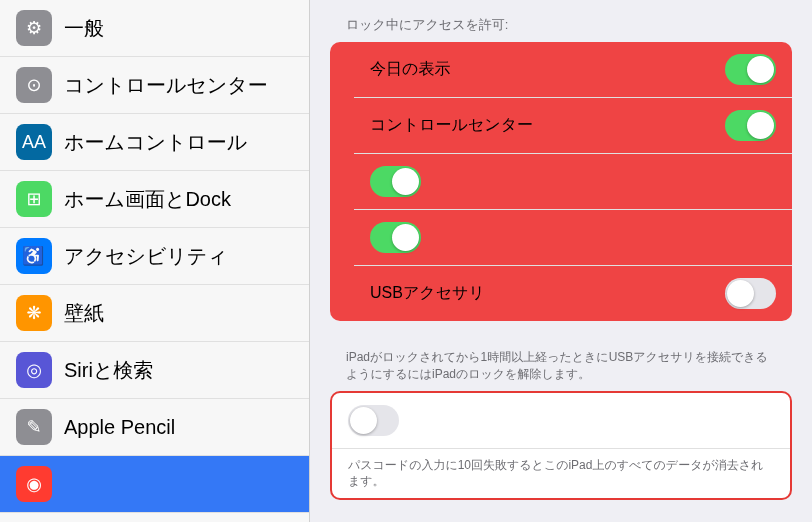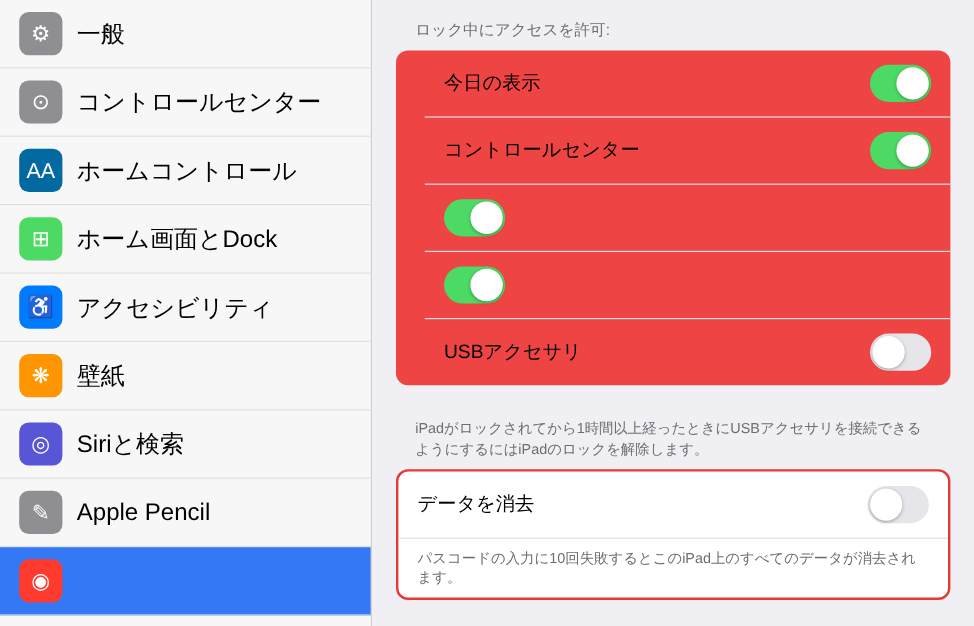--- a/index.html
+++ b/index.html
@@ -234,21 +234,20 @@
         <div class="toggle off">
           <div class="toggle-knob"></div>
         </div>
       </div>
     </div>
 
   <div class="description-text">iPadがロックされてから1時間以上経ったときにUSBアクセサリを接続できるようにするにはiPadのロックを解除します。</div>
 
   <div class="highlighted-group">
     <div class="settings-row">
-      <span class="settings-row-label">データを消去</span>
       <div class="toggle off">
         <div class="toggle-knob"></div>
       </div>
     </div>
     <div class="description-text">パスコードの入力に10回失敗するとこのiPad上のすべてのデータが消去されます。</div>
 
   </div>
 </div>
 
 </body></html>

